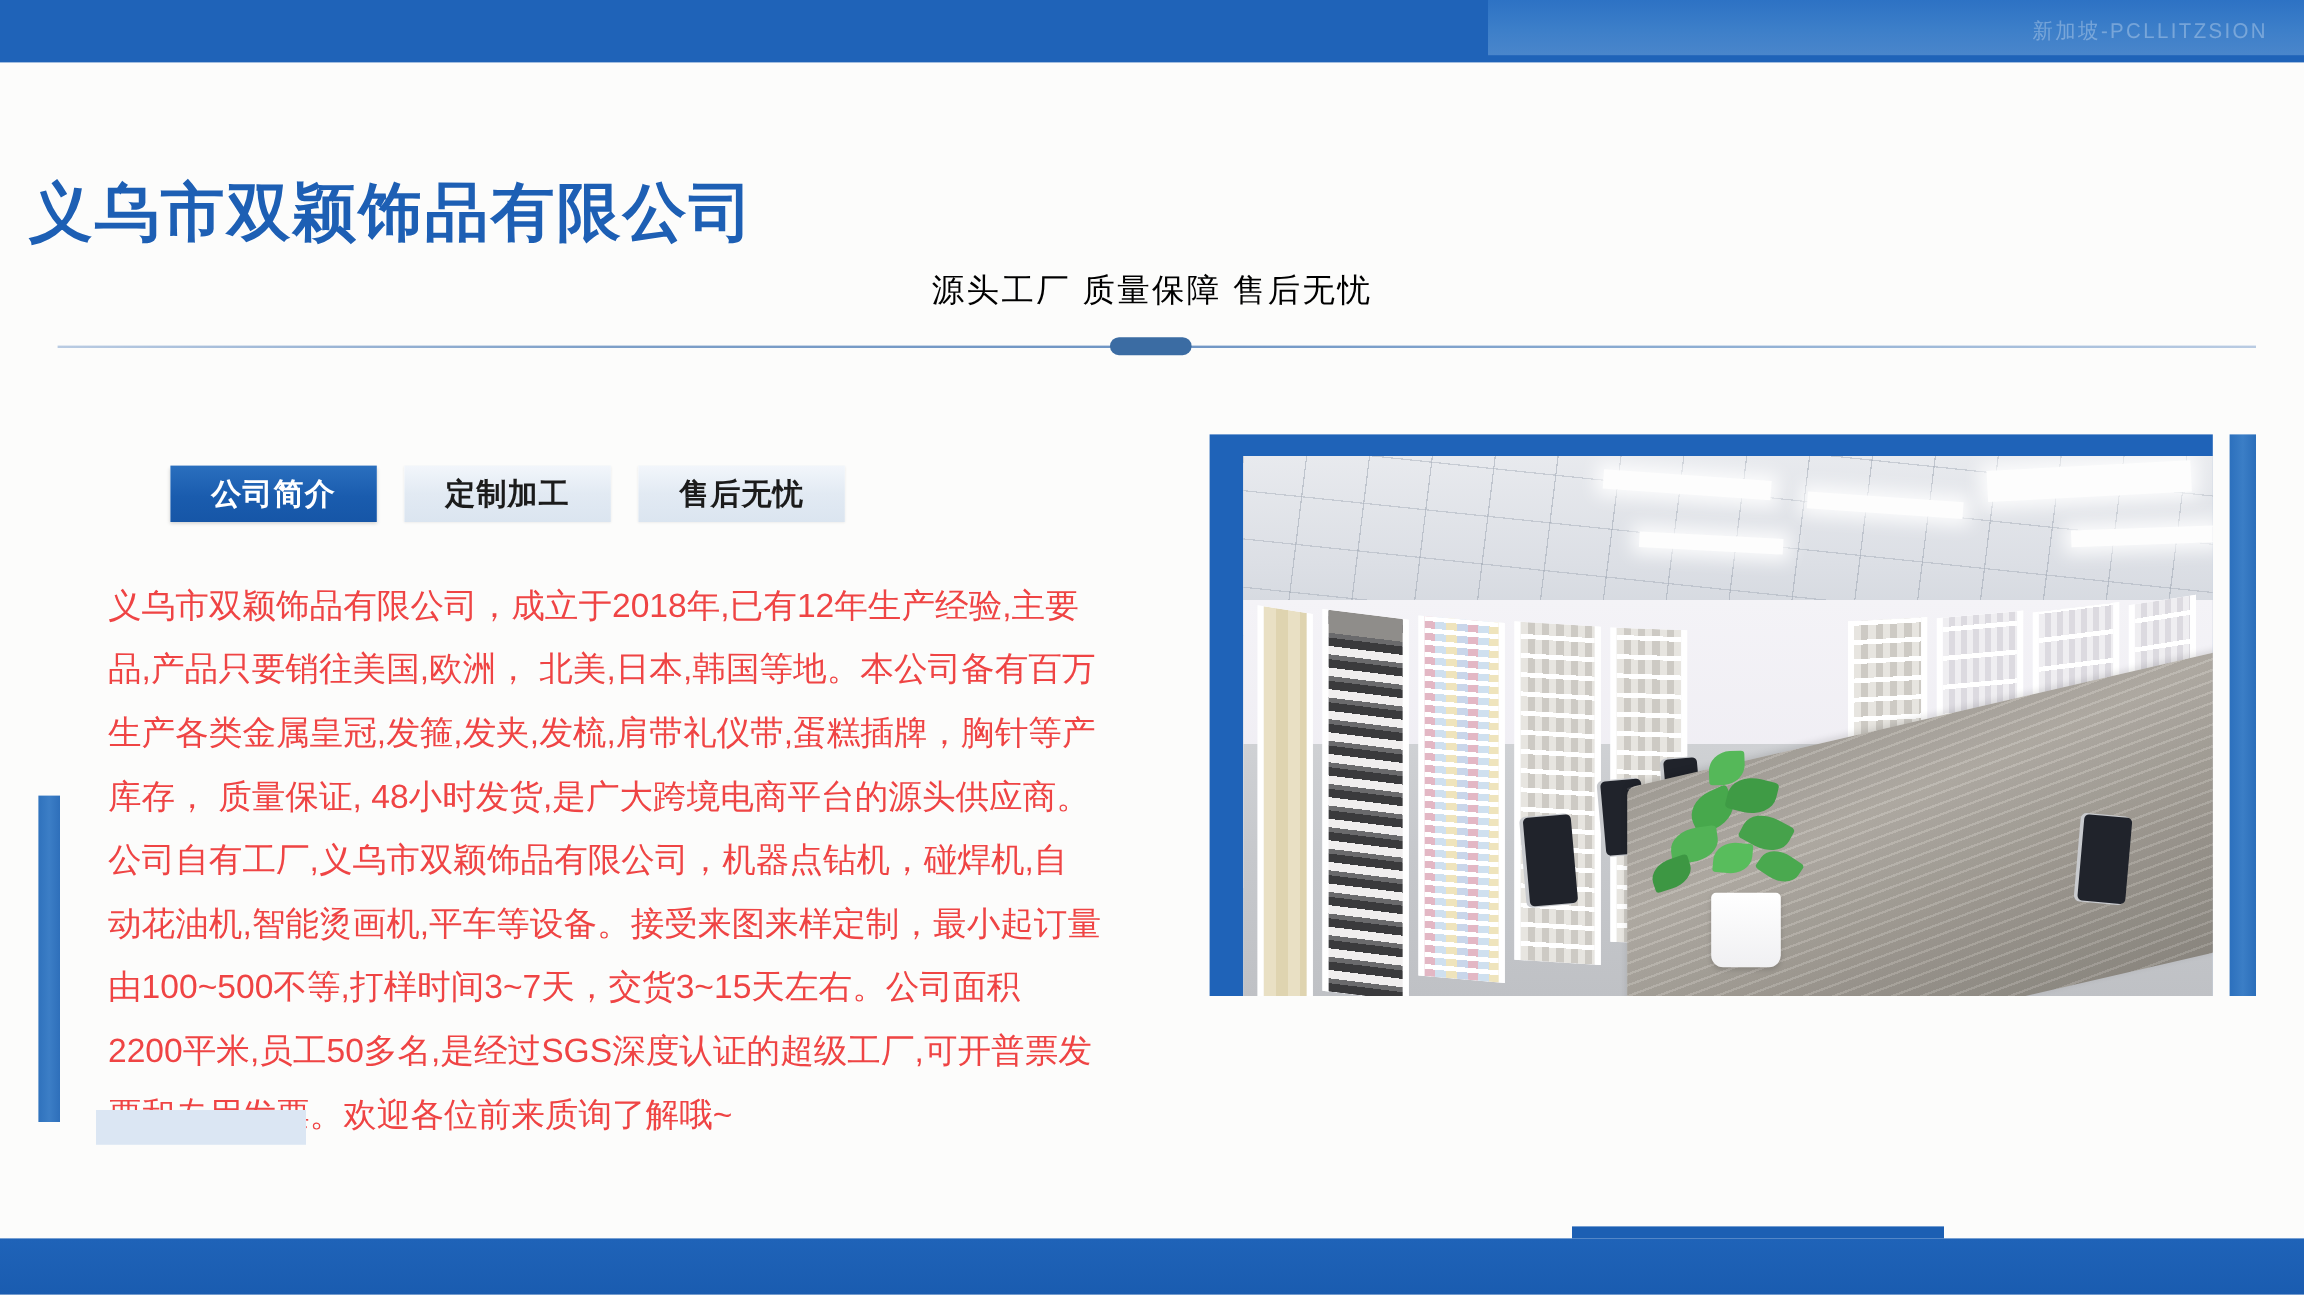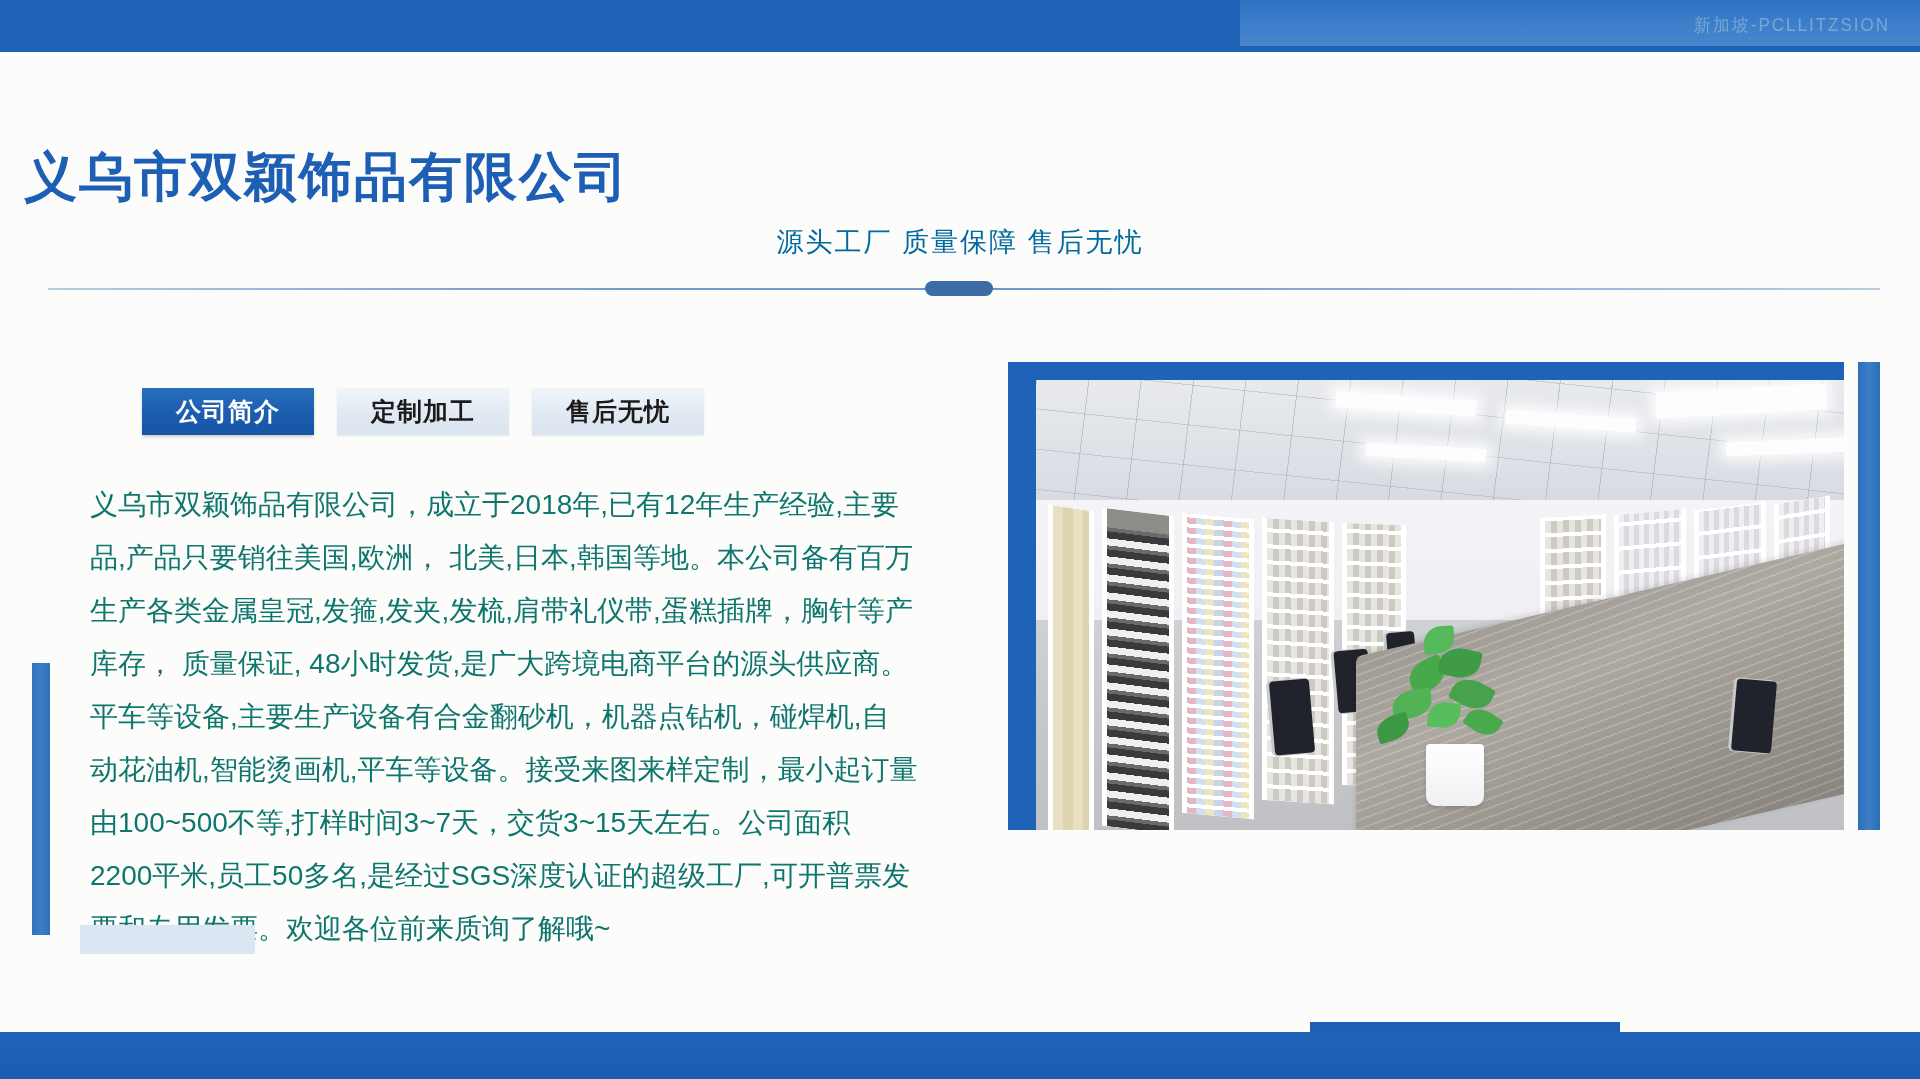--- a/index.html
+++ b/index.html
@@ -37,21 +37,21 @@
     position:absolute; left:0; top:96px; width:1920px;
     text-align:left;
     font-size:53px; font-weight:bold;
     color:#1d5fb4; letter-spacing:2px;
     text-shadow:0 1px 1px rgba(255,255,255,0.6);
     margin-left:24px;
   }
   .company-sub {
     position:absolute; left:0; top:178px; width:1920px;
     text-align:center;
-    font-size:27px; color:#0369a1; letter-spacing:2px;
+    font-size:27px; color:#000000; letter-spacing:2px;
   }
 
   
   .divider {
     position:absolute; left:48px; top:288px; width:1832px; height:2px;
     background:linear-gradient(90deg,#b9cbe2 0%,#7d9fc8 25%,#6f95c4 50%,#8eaed3 75%,#b9cbe2 100%);
   }
   .divider-accent {
     position:absolute; left:925px; top:281px; width:68px; height:15px;
     background:#3b6ca3; border-radius:8px;
@@ -69,21 +69,21 @@
   }
   .tab.active {
     color:#ffffff;
     background:linear-gradient(180deg,#2a6fbe 0%,#1a5cae 55%,#1656a7 100%);
     box-shadow:0 2px 3px rgba(0,0,0,0.18);
   }
 
   .body-text {
     position:absolute; left:90px; top:478px; width:880px;
     font-size:28px; line-height:53px;
-    color:#0f766e; letter-spacing:0px;
+    color:#ef4444; letter-spacing:0px;
   }
   .body-text p { margin:0; white-space:nowrap; }
 
   .left-bar {
     position:absolute; left:32px; top:663px; width:18px; height:272px;
     background:linear-gradient(90deg,#2f72bd 0%,#3c7ec6 50%,#2e6fba 100%);
   }
   .blue-chip {
     position:absolute; left:80px; top:925px; width:175px; height:29px;
     background:#dbe6f3;
@@ -251,21 +251,21 @@
     <div class="tab active">公司简介</div>
     <div class="tab">定制加工</div>
     <div class="tab">售后无忧</div>
   </div>
 
   <div class="body-text">
     <p>义乌市双颖饰品有限公司，成立于2018年,已有12年生产经验,主要</p>
     <p>品,产品只要销往美国,欧洲， 北美,日本,韩国等地。本公司备有百万</p>
     <p>生产各类金属皇冠,发箍,发夹,发梳,肩带礼仪带,蛋糕插牌，胸针等产</p>
     <p>库存， 质量保证, 48小时发货,是广大跨境电商平台的源头供应商。</p>
-    <p>平车等设备,主要生产设备有合金翻砂机，机器点钻机，碰焊机,自</p>
+    <p>公司自有工厂,义乌市双颖饰品有限公司，机器点钻机，碰焊机,自</p>
     <p>动花油机,智能烫画机,平车等设备。接受来图来样定制，最小起订量</p>
     <p>由100~500不等,打样时间3~7天，交货3~15天左右。公司面积</p>
     <p>2200平米,员工50多名,是经过SGS深度认证的超级工厂,可开普票发</p>
     <p>票和专用发票。欢迎各位前来质询了解哦~</p>
   </div>
 
   <div class="left-bar"></div>
   <div class="blue-chip"></div>
 
   <div class="photo-frame">

